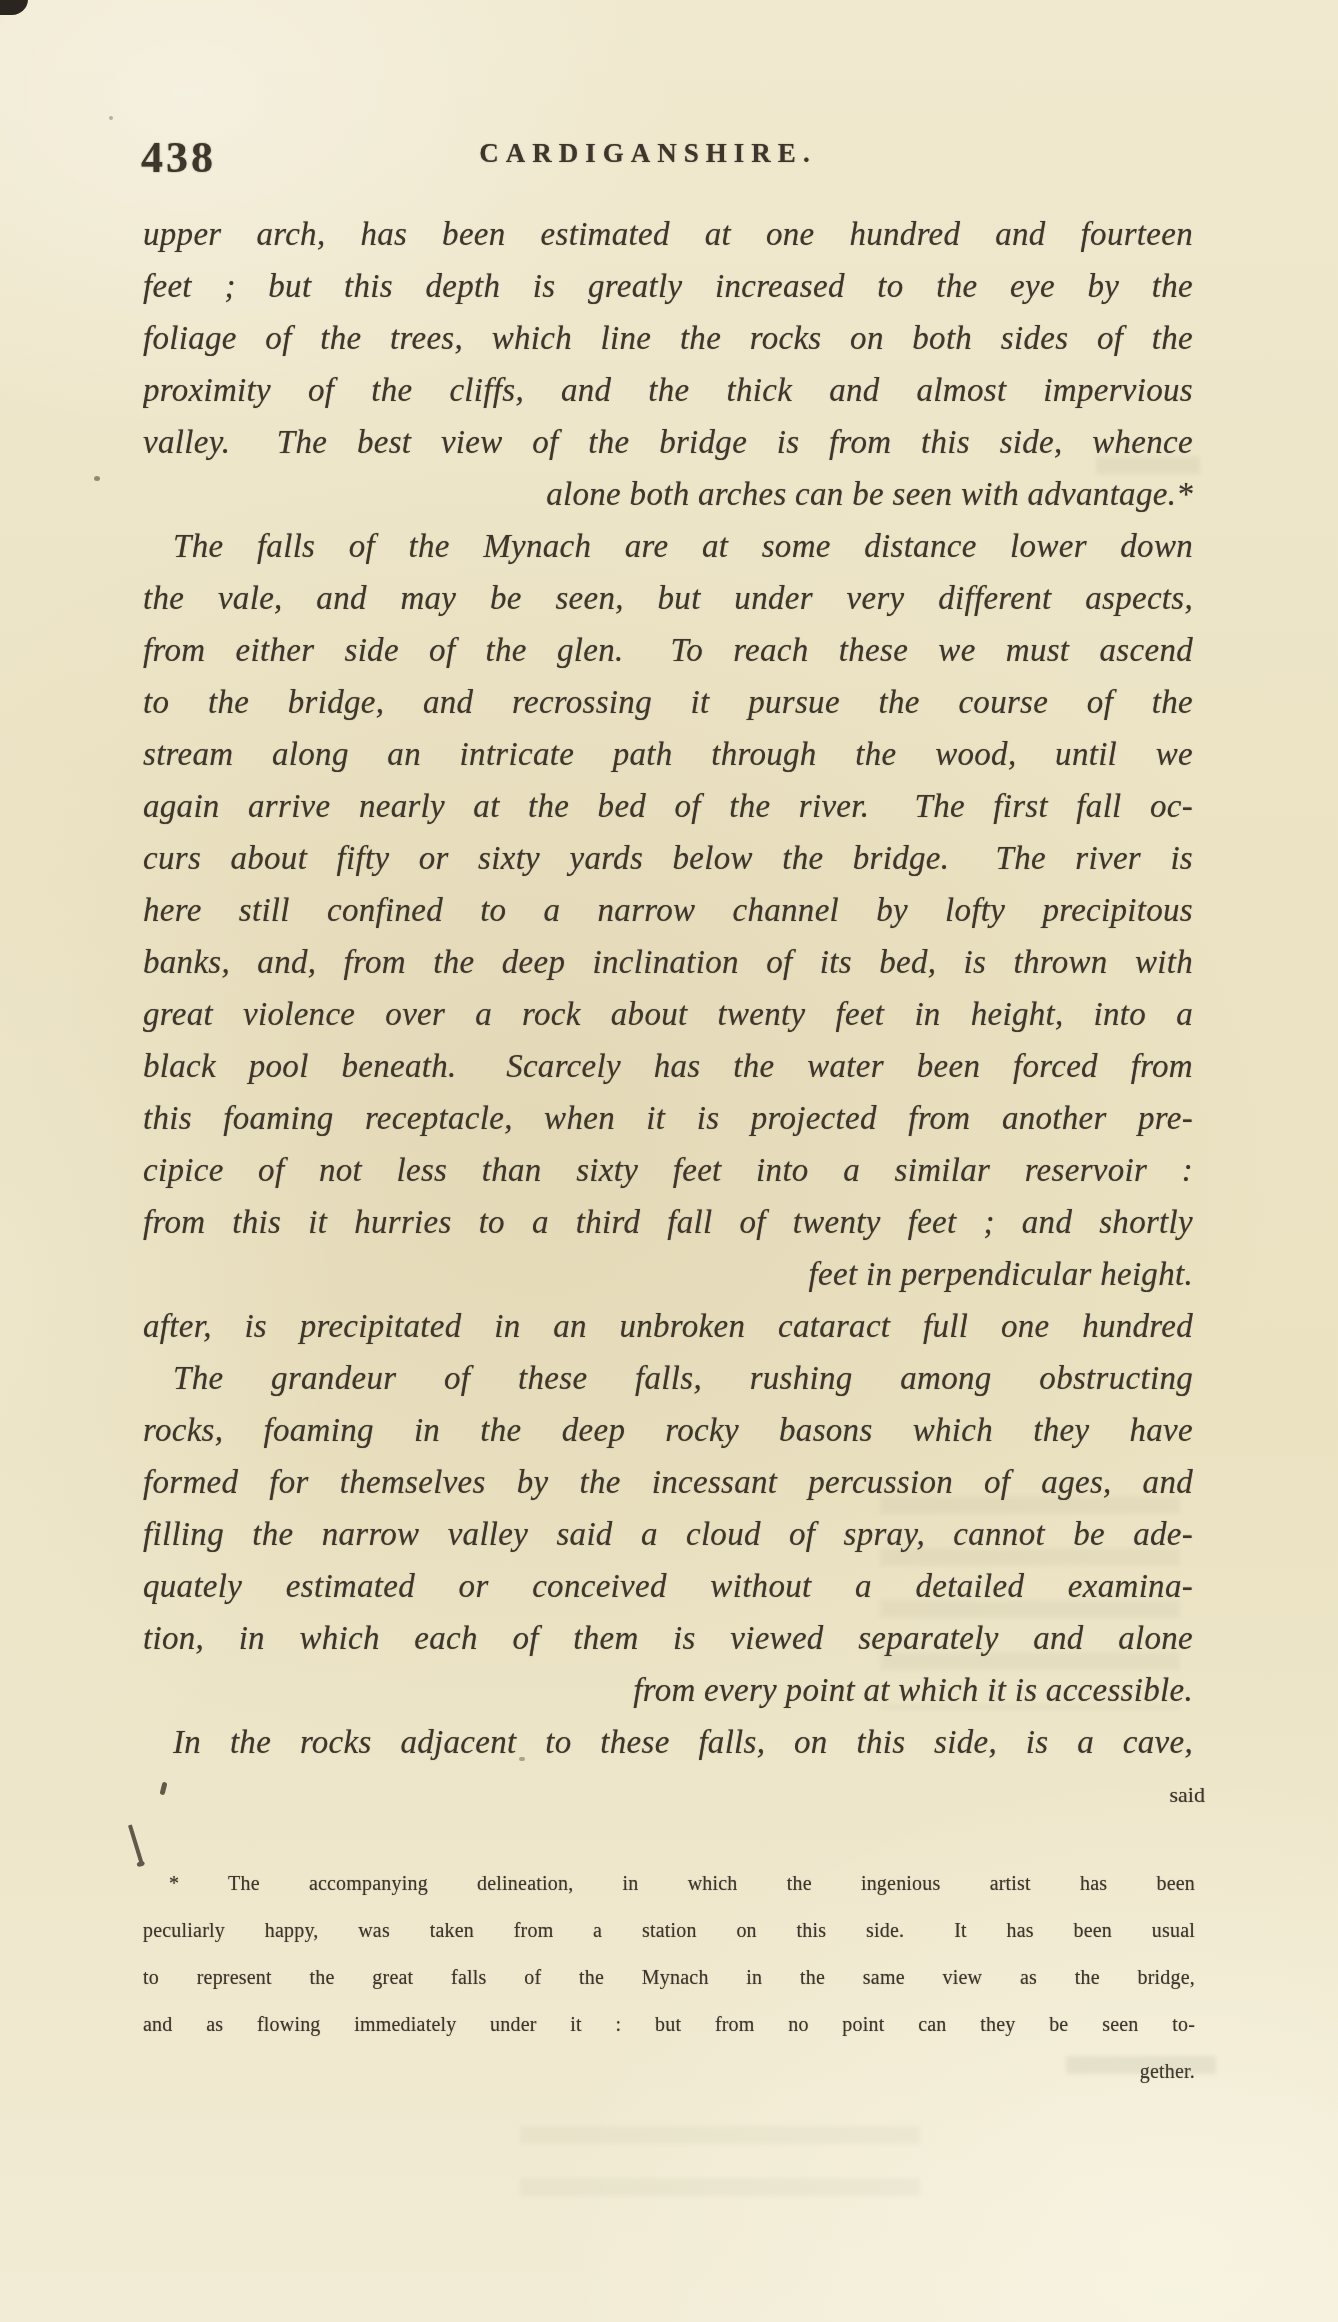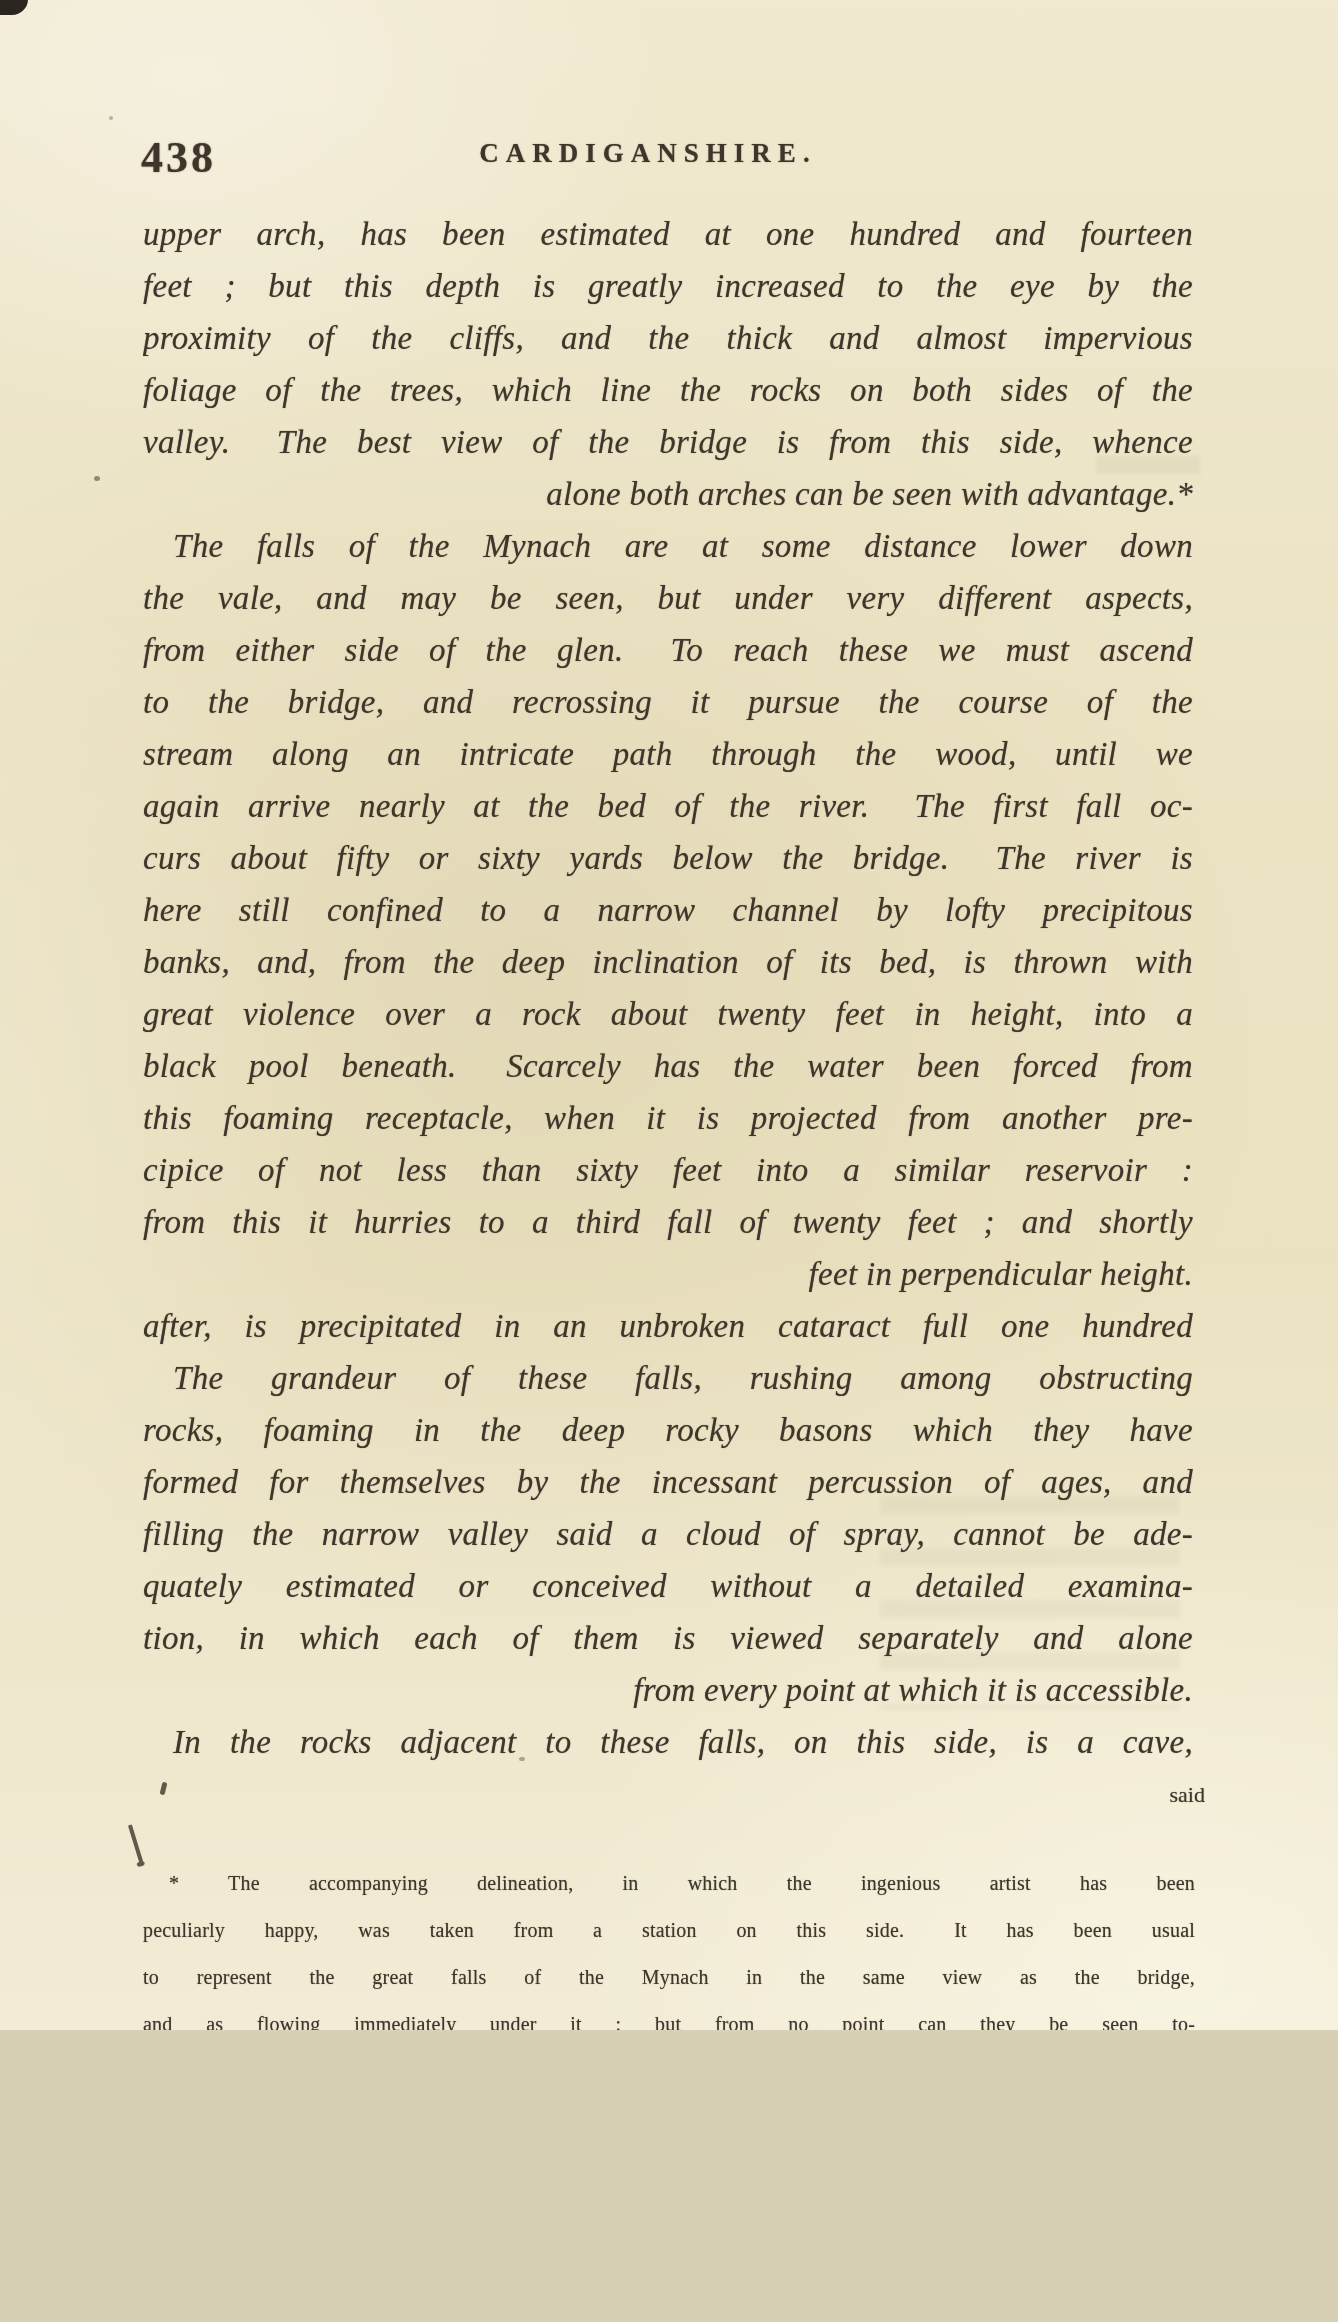--- a/index.html
+++ b/index.html
@@ -1,18 +1,18 @@
 <!DOCTYPE html>
 <html><head>
 <meta charset="utf-8">
 <style>
   html,body{margin:0;padding:0;background:#d8d0b4;}
   .page{
     position:relative;
-    width:1338px;height:2030px;
+    width:1338px;height:2322px;
     margin:0 auto;
     overflow:hidden;
     font-family:"Liberation Serif","DejaVu Serif",serif;
     color:#3e362b;
     background:
       radial-gradient(ellipse 700px 500px at 14% 4%, rgba(255,255,255,0.35), rgba(255,255,255,0) 70%),
       radial-gradient(ellipse 900px 700px at 88% 97%, rgba(255,253,240,0.45), rgba(255,255,255,0) 70%),
       radial-gradient(ellipse 1000px 900px at 40% 48%, rgba(176,160,112,0.14), rgba(176,160,112,0) 75%),
       radial-gradient(ellipse 500px 800px at 0% 55%, rgba(255,252,238,0.25), rgba(255,255,255,0) 70%),
       linear-gradient(180deg,#f0e9cf 0%, #ece3c4 38%, #ebe2c2 62%, #f2ecd6 100%);
@@ -95,22 +95,22 @@
 <div class="page">
 
   <div class="page-header">
     <span class="page-number">438</span>
     <span class="running-title">CARDIGANSHIRE.</span>
   </div>
 
   <div class="body-text">
       <div class="line j">upper arch, has been estimated at one hundred and fourteen</div>
       <div class="line j">feet ; but this depth is greatly increased to the eye by the</div>
+      <div class="line j">foliage of the trees, which line the rocks on both sides of the</div>
       <div class="line j">proximity of the cliffs, and the thick and almost impervious</div>
-      <div class="line j">foliage of the trees, which line the rocks on both sides of the</div>
       <div class="line j">valley.  The best view of the bridge is from this side, whence</div>
       <div class="line">alone both arches can be seen with advantage.*</div>
       <div class="line j indent">The falls of the Mynach are at some distance lower down</div>
       <div class="line j">the vale, and may be seen, but under very different aspects,</div>
       <div class="line j">from either side of the glen.  To reach these we must ascend</div>
       <div class="line j">to the bridge, and recrossing it pursue the course of the</div>
       <div class="line j">stream along an intricate path through the wood, until we</div>
       <div class="line j">again arrive nearly at the bed of the river.  The first fall oc-</div>
       <div class="line j">curs about fifty or sixty yards below the bridge.  The river is</div>
       <div class="line j">here still confined to a narrow channel by lofty precipitous</div>

